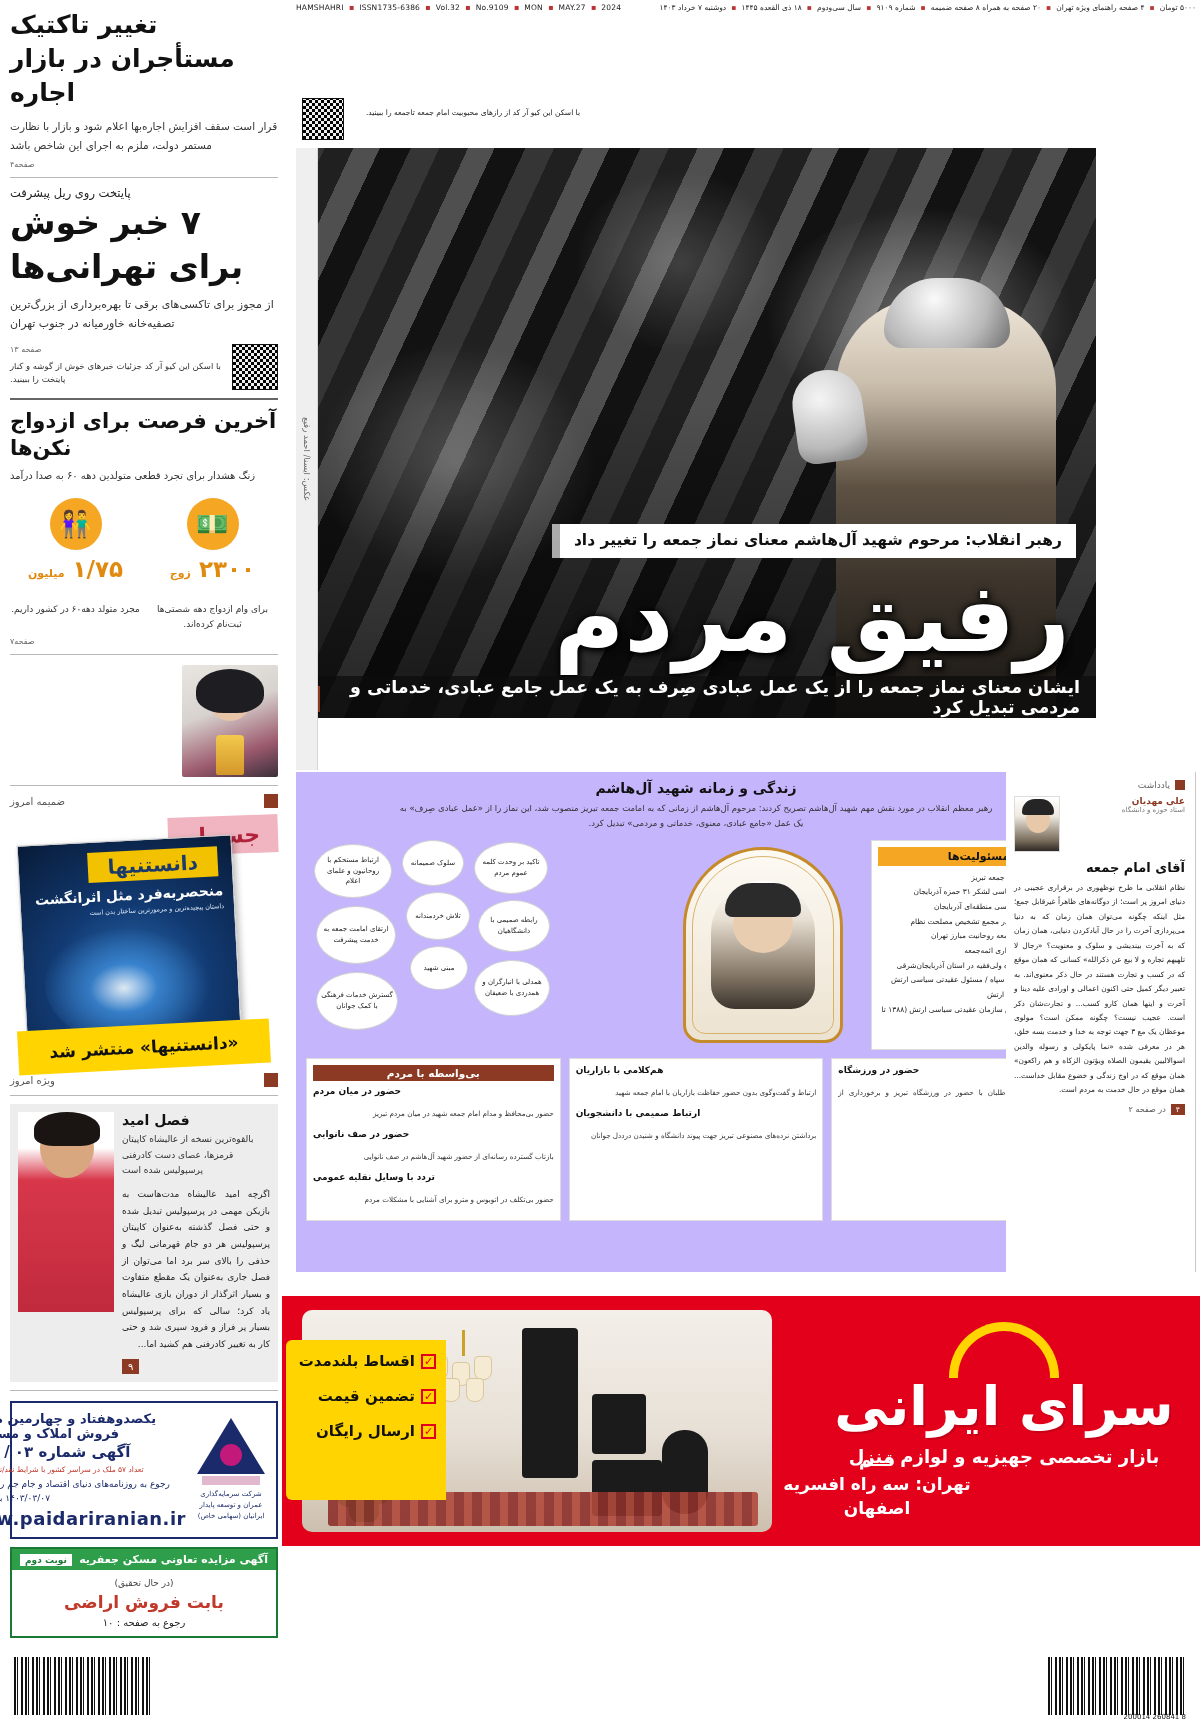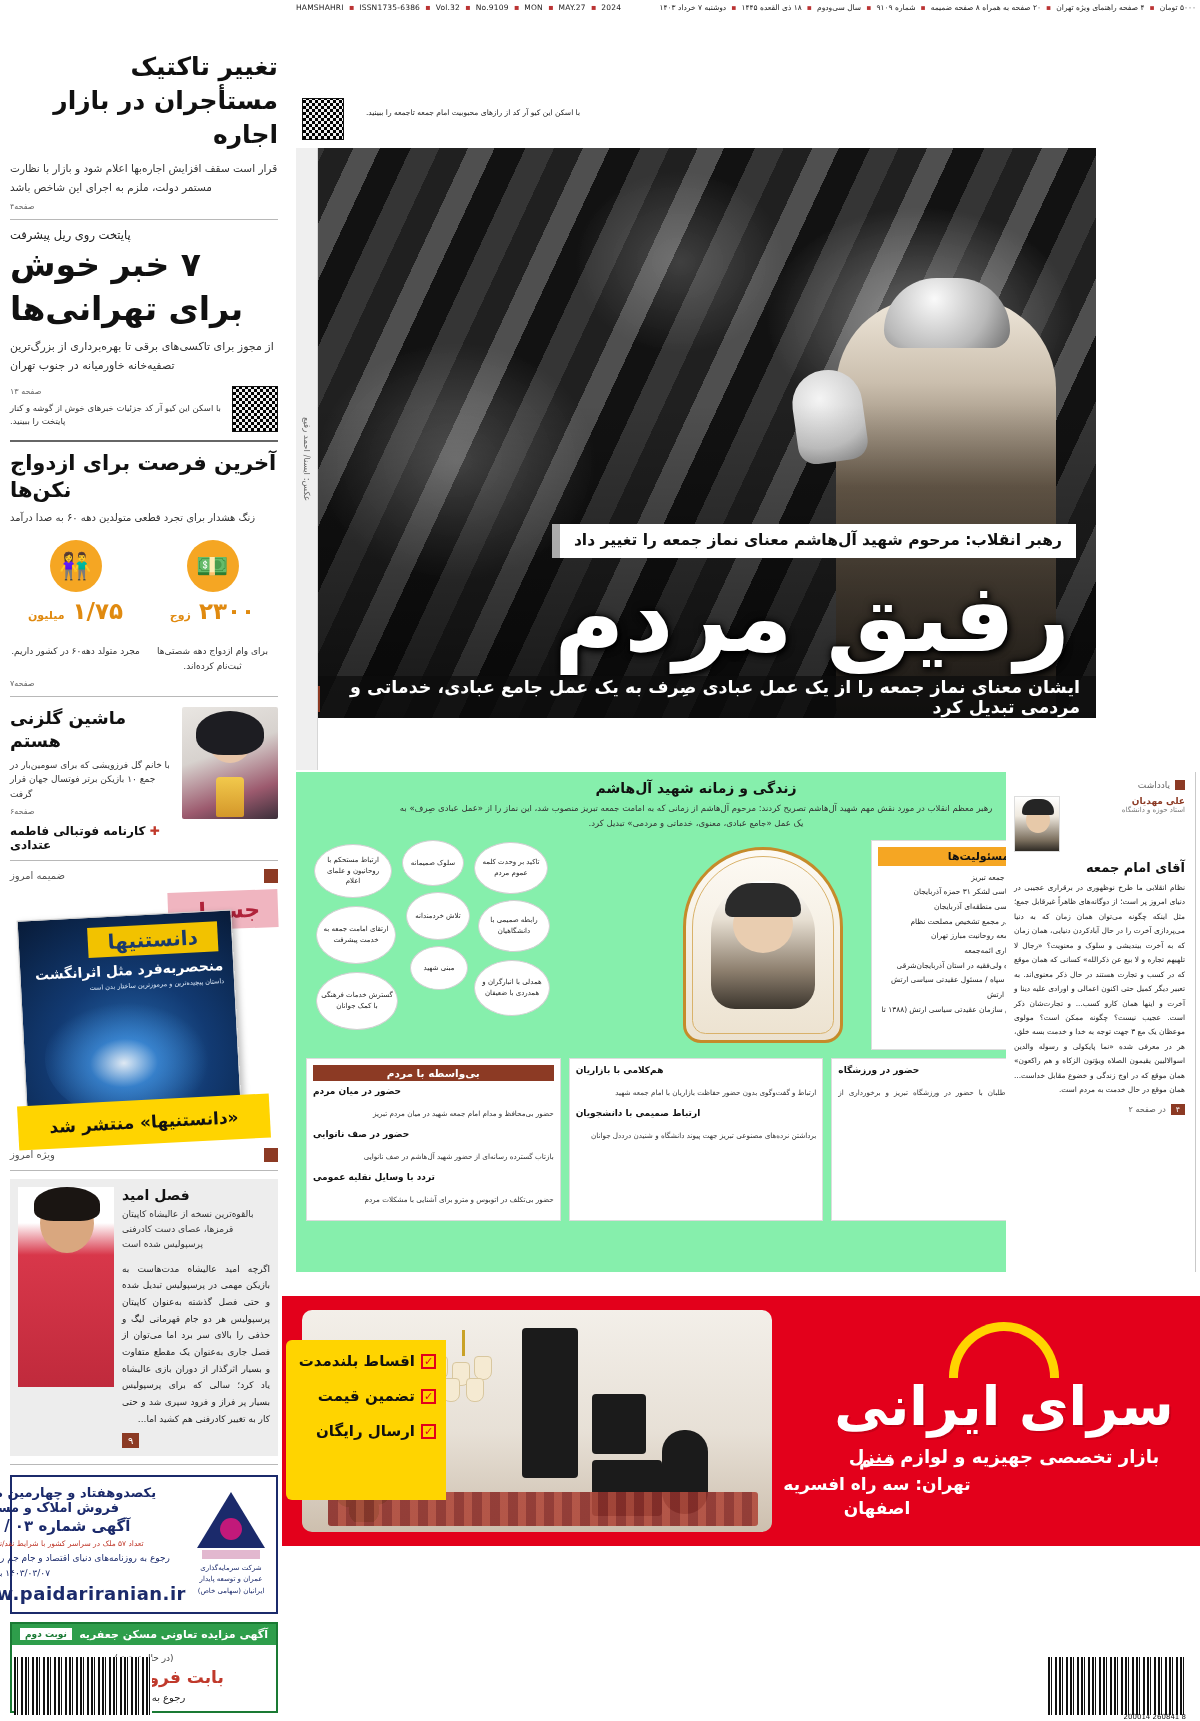--- a/index.html
+++ b/index.html
@@ -49,21 +49,21 @@
     font-size: 7.5px; color: #222; direction: rtl; text-align: right; line-height: 1.5;
   }
 
   
   .leftcol {
     position: absolute; left: 0; top: 0; width: 288px; height: 1721px;
     padding: 8px 10px 0 10px; direction: rtl;
   }
   .hr { height: 1px; background: #b8b8b8; margin: 8px 0; }
   .hr.thick { height: 2px; background: #666; }
-  .l-head1 { font-size: 25px; font-weight: bold; color:#111; line-height:1.35; text-align:right;margin-top:42px; }
+  .l-head1 { font-size: 25px; font-weight: bold; color:#111; line-height:1.35; text-align:left; }
   .l-sub { font-size: 10.5px; color:#333; line-height:1.75; text-align:left; margin-top:8px; }
   .pagetag { font-size:8px; color:#666; margin-top:6px; text-align:left;}
 
   .l-kicker2 { font-size: 11.5px; color:#222; text-align:left; }
   .l-head2 { font-size: 33px; font-weight: bold; color:#111; line-height:1.28; text-align:left; margin-top:2px;}
   .l-sub2 { font-size:11px; color:#333; line-height:1.7; text-align:left; margin-top:8px;}
 
   .qrrow { display:flex; gap:10px; align-items:flex-start; margin-top:10px; }
   .qrbox {
     width:46px;height:46px;flex:none;border:1px solid #111;
@@ -277,21 +277,21 @@
     display:flex; align-items:center; justify-content:center;
   }
   .hero-sidebar .vt {
     writing-mode: vertical-rl; text-orientation: mixed;
     font-size:8.5px; color:#666; direction:rtl; white-space:nowrap;
   }
 
   
   .lower {
     position:absolute; left:296px; top:772px; width:800px; height:500px;
-    background:#86efac; padding:8px 10px; direction:rtl;
+    background:#c4b5fd; padding:8px 10px; direction:rtl;
   }
   .lower-head { font-size:14px; font-weight:bold; color:#111; text-align:center; margin-bottom:5px;}
   .lower-lead { font-size:8.5px; color:#333; line-height:1.8; text-align:center; margin:0 auto 8px; max-width:600px;}
 
   .resp-wrap { display:flex; gap:8px; }
   .resp-box {
     width:215px; background:#fff; border:1px solid #dcdcdc; padding:6px;
   }
   .resp-title { background:#F5A623; color:#111; font-size:11px; font-weight:bold;
     text-align:center; padding:3px; margin-bottom:5px;}
@@ -520,29 +520,20 @@
         </div>
       </div>
       <div class="pagetag">صفحه۷</div>
     </div>
 
     <div class="hr"></div>
 
     <div class="gz">
       <div class="gz-photo">
         <div class="gz-trophy"></div>
-      </div>
-      <div class="gz-txt">
-        <div class="gz-head">ماشین گلزنی هستم</div>
-        <div class="gz-sub">با خانم گل فرزویشی که برای سومین‌بار در جمع ۱۰ بازیکن برتر فوتسال جهان قرار گرفت</div>
-        <div class="pagetag">صفحه۶</div>
-        <div class="gz-plus">
-          <span class="p">✚</span>
-          <span>کارنامه فوتبالی فاطمه عتدادی</span>
-        </div>
       </div>
     </div>
 
     <div class="hr"></div>
 
     <div class="secttag">
       <span class="sq"></span>
       <span class="tx">ضمیمه امروز</span>
     </div>
 

